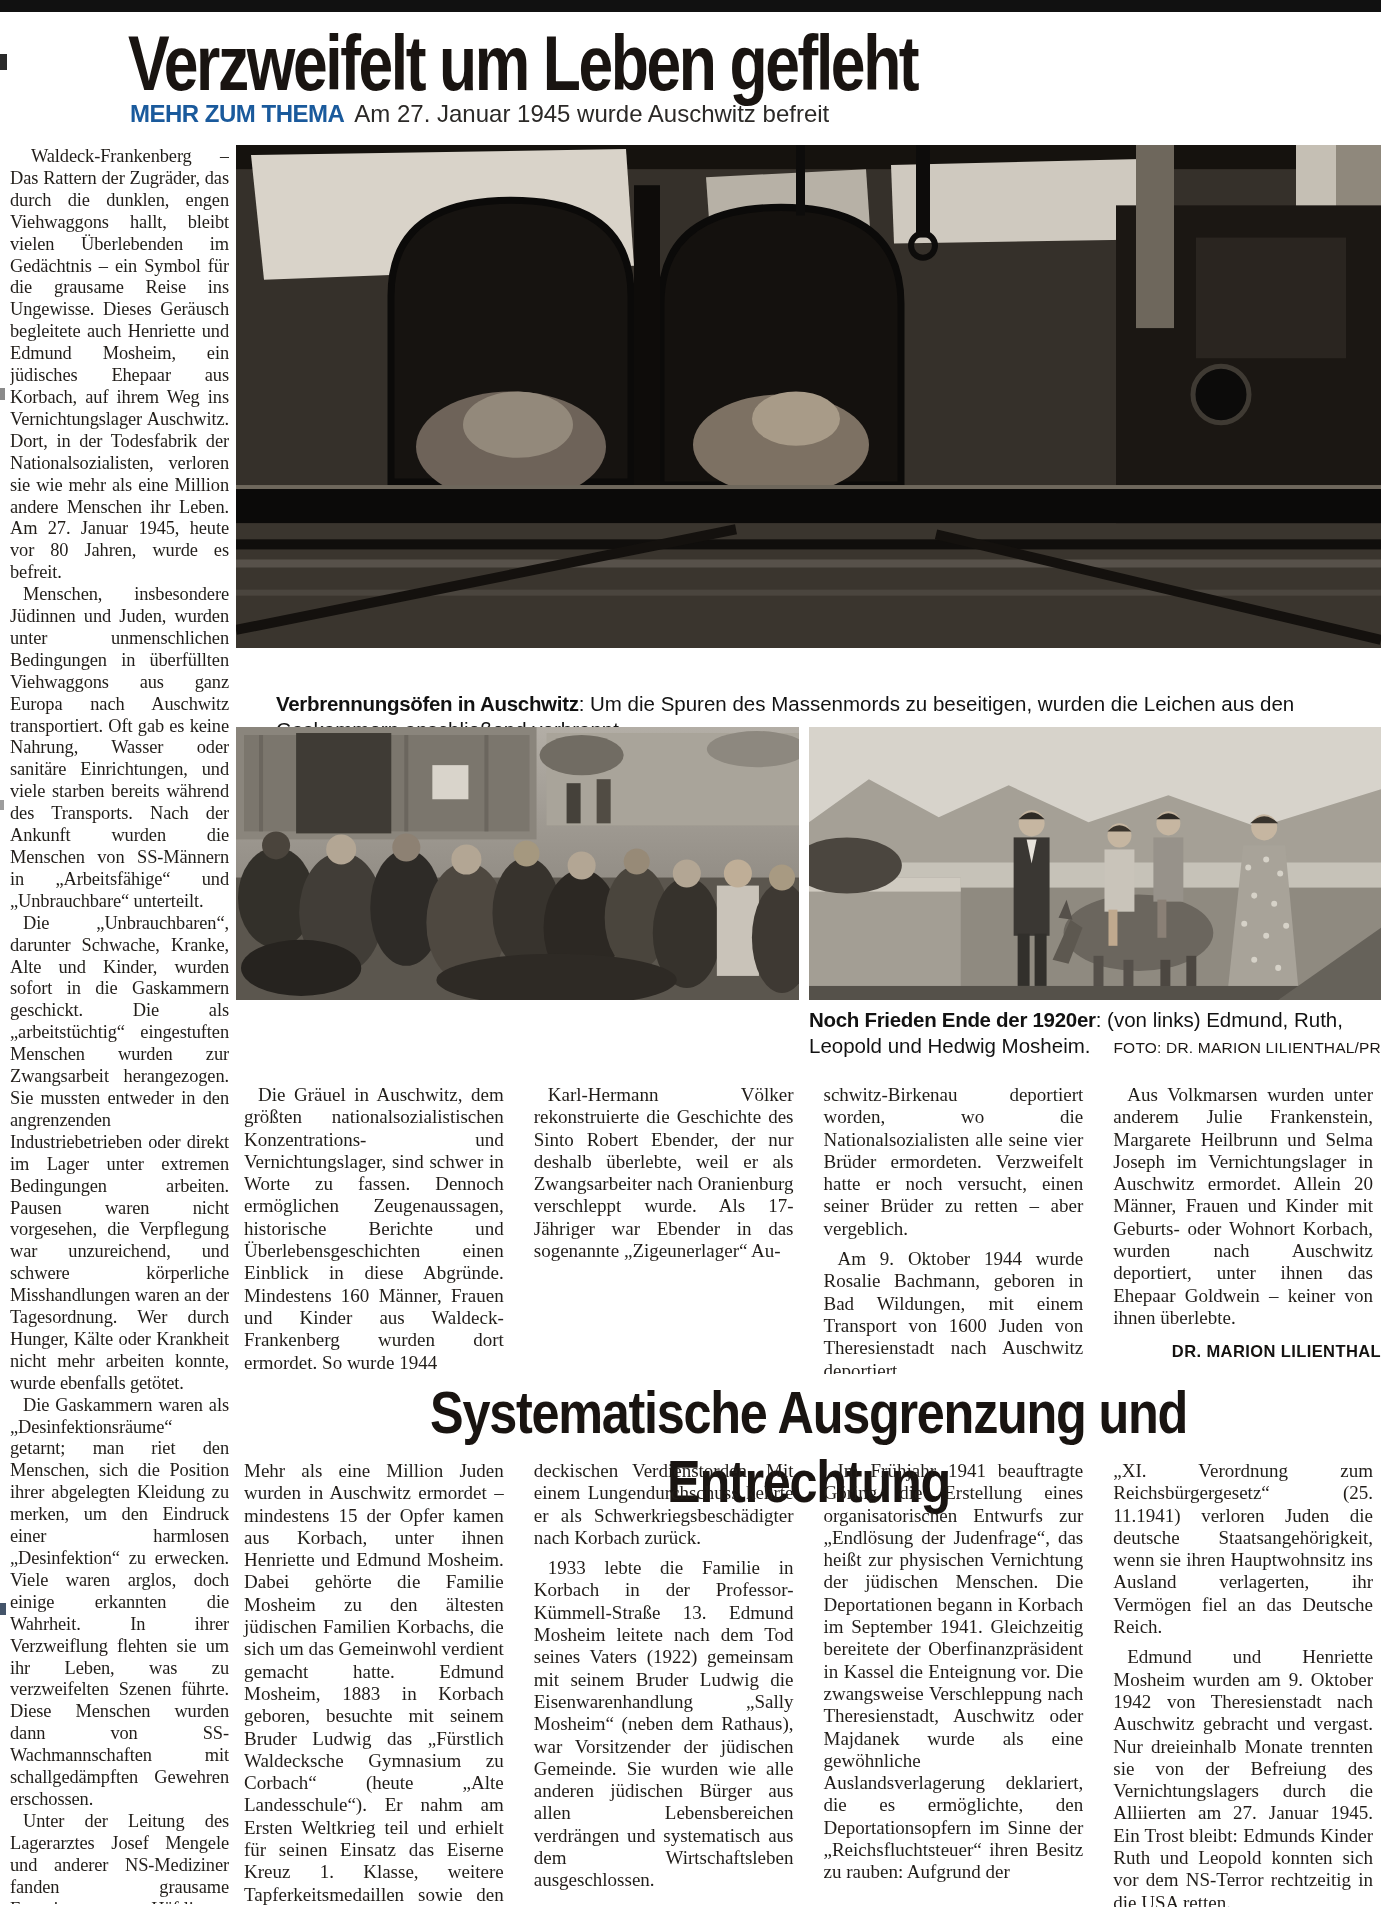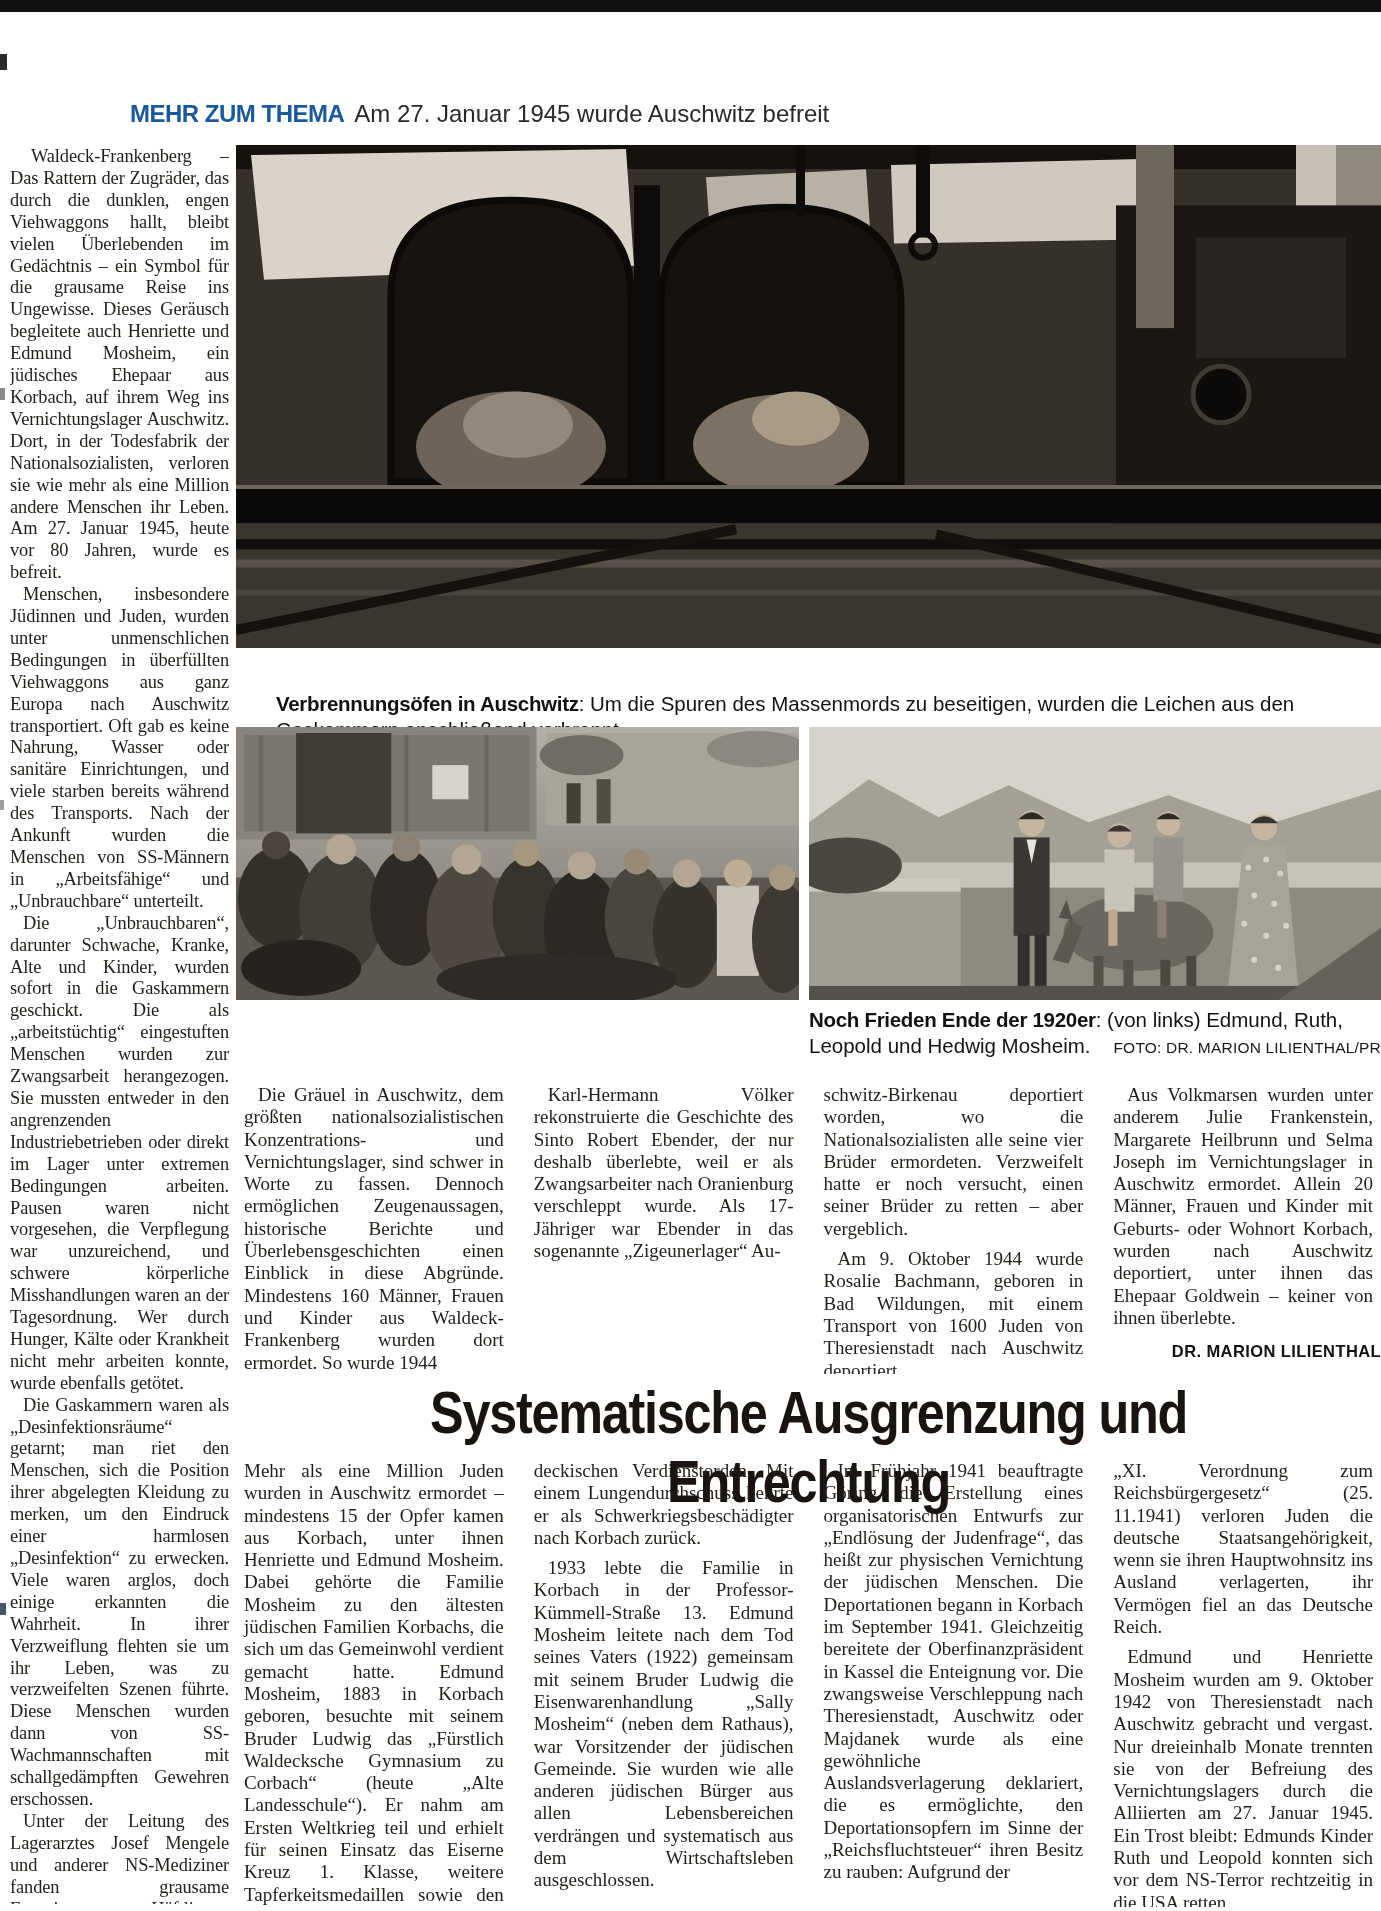--- a/index.html
+++ b/index.html
@@ -58,20 +58,21 @@
 </head>
 <body>
 
 <div class="page">
   <div class="top-rule"></div>
   <div class="scan-mark m1"></div>
   <div class="scan-mark m2"></div>
   <div class="scan-mark m3"></div>
   <div class="scan-mark m4"></div>
 
+  <h1 class="headline"><span class="cond">Verzweifelt um Leben gefleht</span></h1>
 
   <div class="kicker"><span class="kicker-label">MEHR ZUM THEMA</span><span class="kicker-text">Am 27. Januar 1945 wurde Auschwitz befreit</span></div>
 
   <div class="left-col">
     <p><span class="lead-in">Waldeck-Frankenberg –</span> <span>Das Rattern der Zugräder, das durch die dunklen, engen Viehwaggons hallt, bleibt vielen Überlebenden im Gedächtnis – ein Symbol für die grausame Reise ins Ungewisse. Dieses Geräusch begleitete auch Henriette und Edmund Mosheim, ein jüdisches Ehepaar aus Korbach, auf ihrem Weg ins Vernichtungslager Auschwitz. Dort, in der Todesfabrik der Nationalsozialisten, verloren sie wie mehr als eine Million andere Menschen ihr Leben. Am 27. Januar 1945, heute vor 80 Jahren, wurde es befreit.</span></p>
     <p class="ind">Menschen, insbesondere Jüdinnen und Juden, wurden unter unmenschlichen Bedingungen in überfüllten Viehwaggons aus ganz Europa nach Auschwitz transportiert. Oft gab es keine Nahrung, Wasser oder sanitäre Einrichtungen, und viele starben bereits während des Transports. Nach der Ankunft wurden die Menschen von SS-Männern in „Arbeitsfähige“ und „Unbrauchbare“ unterteilt.</p>
     <p class="ind">Die „Unbrauchbaren“, darunter Schwache, Kranke, Alte und Kinder, wurden sofort in die Gaskammern geschickt. Die als „arbeitstüchtig“ eingestuften Menschen wurden zur Zwangsarbeit herangezogen. Sie mussten entweder in den angrenzenden Industriebetrieben oder direkt im Lager unter extremen Bedingungen arbeiten. Pausen waren nicht vorgesehen, die Verpflegung war unzureichend, und schwere körperliche Misshandlungen waren an der Tagesordnung. Wer durch Hunger, Kälte oder Krankheit nicht mehr arbeiten konnte, wurde ebenfalls getötet.</p>
     <p class="ind">Die Gaskammern waren als „Desinfektionsräume“ getarnt; man riet den Menschen, sich die Position ihrer abgelegten Kleidung zu merken, um den Eindruck einer harmlosen „Desinfektion“ zu erwecken. Viele waren arglos, doch einige erkannten die Wahrheit. In ihrer Verzweiflung flehten sie um ihr Leben, was zu verzweifelten Szenen führte. Diese Menschen wurden dann von SS-Wachmannschaften mit schallgedämpften Gewehren erschossen.</p>
     <p class="ind">Unter der Leitung des Lagerarztes Josef Mengele und anderer NS-Mediziner fanden grausame Experimente an Häftlingen statt, oft unter unmenschlichen Bedingungen. Besonders Kinder waren Opfer dieser barbarischen Versuche, die für viele von ihnen tödlich endeten.</p>
   </div>

